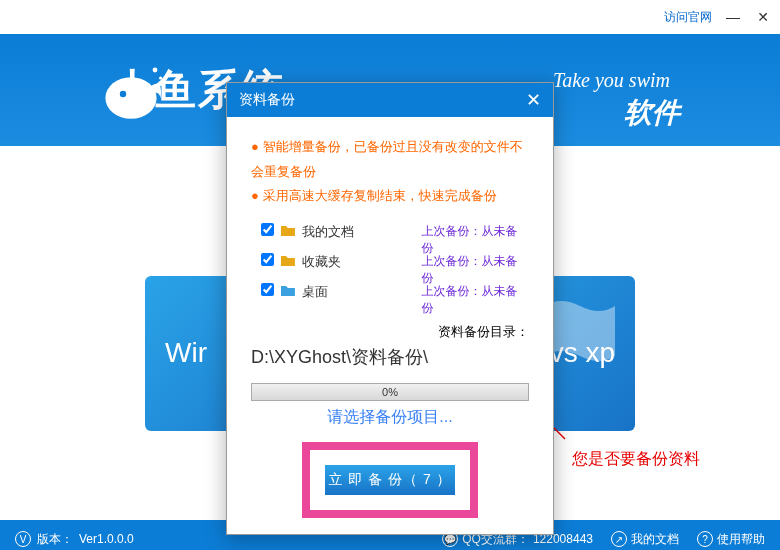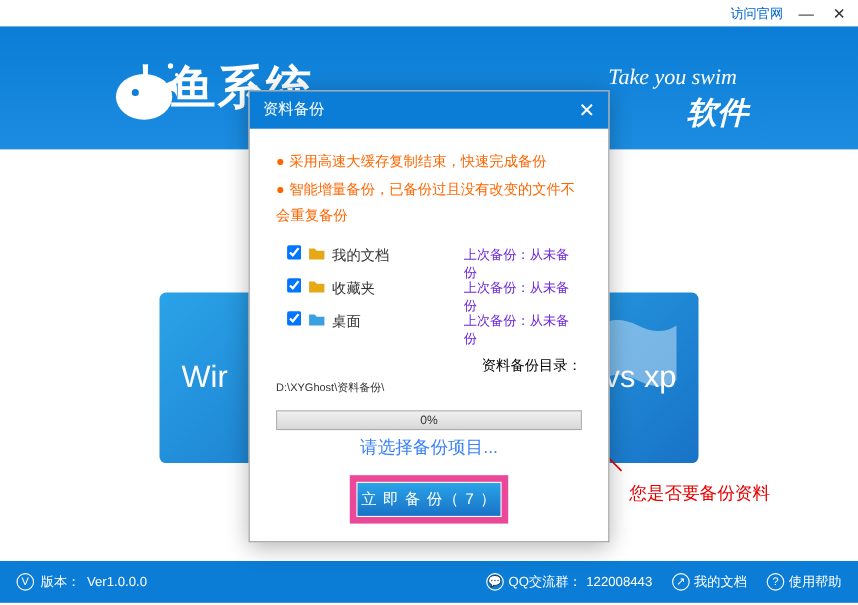--- a/index.html
+++ b/index.html
@@ -1,18 +1,18 @@
 <!DOCTYPE html>
 <html><head>
 <meta charset="utf-8">
 <style>
 * { margin: 0; padding: 0; box-sizing: border-box; }
 body { width: 780px; height: 550px; font-family: "Microsoft YaHei", sans-serif; overflow: hidden; background: #fff; position: relative; }
 
-.titlebar { height: 24px; background: #fff; display: flex; justify-content: flex-end; align-items: center; padding: 0 8px; gap: 12px; font-size: 12px; }
+.titlebar { height: 34px; background: #fff; display: flex; justify-content: flex-end; align-items: center; padding: 0 8px; gap: 12px; font-size: 12px; }
 .titlebar-link { color: #0066cc; cursor: pointer; }
 .titlebar-btn { width: 18px; height: 18px; display: flex; align-items: center; justify-content: center; cursor: pointer; font-size: 14px; color: #333; }
 
 .header { height: 112px; background: linear-gradient(to bottom, #0c7dd6, #1b8ce0); display: flex; align-items: center; position: relative; }
 .logo { width: 80px; height: 80px; position: absolute; left: 95px; top: 20px; }
 .logo svg { width: 100%; height: 100%; }
 .brand-cn { color: #fff; font-size: 42px; font-weight: bold; margin-left: 110px; letter-spacing: 2px; }
 .tagline { position: absolute; right: 110px; top: 35px; color: #fff; font-style: italic; font-size: 20px; font-family: cursive; }
 .brand-suffix { position: absolute; right: 100px; top: 60px; color: #fff; font-size: 28px; font-style: italic; font-weight: bold; }
 
@@ -42,25 +42,25 @@
 .tips { font-size: 13px; line-height: 1.9; }
 .tip-line { color: #ff6600; }
 .bullet { color: #ff6600; margin-right: 4px; }
 .check-list { margin: 14px 0 8px 10px; }
 .check-row { display: flex; align-items: flex-start; height: 30px; font-size: 13px; }
 .check-row input { margin-right: 6px; }
 .folder-icon { width: 16px; height: 16px; margin-right: 6px; display: inline-block; }
 .check-label { color: #333; width: 80px; }
 .last-backup { color: #6d28d9; margin-left: 40px; font-size: 12px; }
 .backup-dir { margin-top: 10px; font-size: 13px; text-align: right; }
-.backup-path { font-size: 10px; margin-top: 4px; color: #333; }
+.backup-path { font-size: 18px; margin-top: 4px; color: #333; }
 .progress { margin-top: 14px; width: 100%; height: 18px; border: 1px solid #aaa; background: linear-gradient(to bottom, #f0f0f0, #d8d8d8); display: flex; align-items: center; justify-content: center; font-size: 11px; color: #333; }
 .progress-text { text-align: center; font-size: 16px; margin-top: 6px; color: #3b82f6; }
 .dialog-buttons { display: flex; justify-content: center; gap: 30px; margin-top: 14px; }
-.dlg-btn-wrap { border: 6px solid #ec4899; padding: 1px; }
+.dlg-btn-wrap { border: 8px solid #ec4899; padding: 15px; }
 .dlg-btn { width: 130px; height: 30px; background: linear-gradient(to bottom, #2aa3e8, #1873c7); color: #fff; border: none; font-size: 14px; cursor: pointer; letter-spacing: 1px; }
 </style>
 </head>
 <body>
 
 <div class="titlebar">
   <span class="titlebar-link">访问官网</span>
   <span class="titlebar-btn">—</span>
   <span class="titlebar-btn">✕</span>
 </div>
@@ -127,22 +127,22 @@
 </div>
 
 <div class="dialog-overlay">
   <div class="dialog">
     <div class="dialog-header">
       <span>资料备份</span>
       <span class="dialog-close">✕</span>
     </div>
     <div class="dialog-body">
       <div class="tips">
+        <div class="tip-line"><span class="bullet">●</span><span>智能增量备份，已备份过且没有改变的文件不会重复备份</span></div>
         <div class="tip-line"><span class="bullet">●</span><span>采用高速大缓存复制结束，快速完成备份</span></div>
-        <div class="tip-line"><span class="bullet">●</span><span>智能增量备份，已备份过且没有改变的文件不会重复备份</span></div>
       </div>
       <div class="check-list" id="check-list">
           <div class="check-row">
             <input type="checkbox" checked="" style="">
             <span class="folder-icon"><svg viewBox="0 0 16 16">
                 <path d="M1 3h5l2 2h7v8H1z" fill="#e6a817"></path>
               </svg></span>
             <span class="check-label">我的文档</span>
             <span class="last-backup">上次备份：从未备份</span>
           </div>

